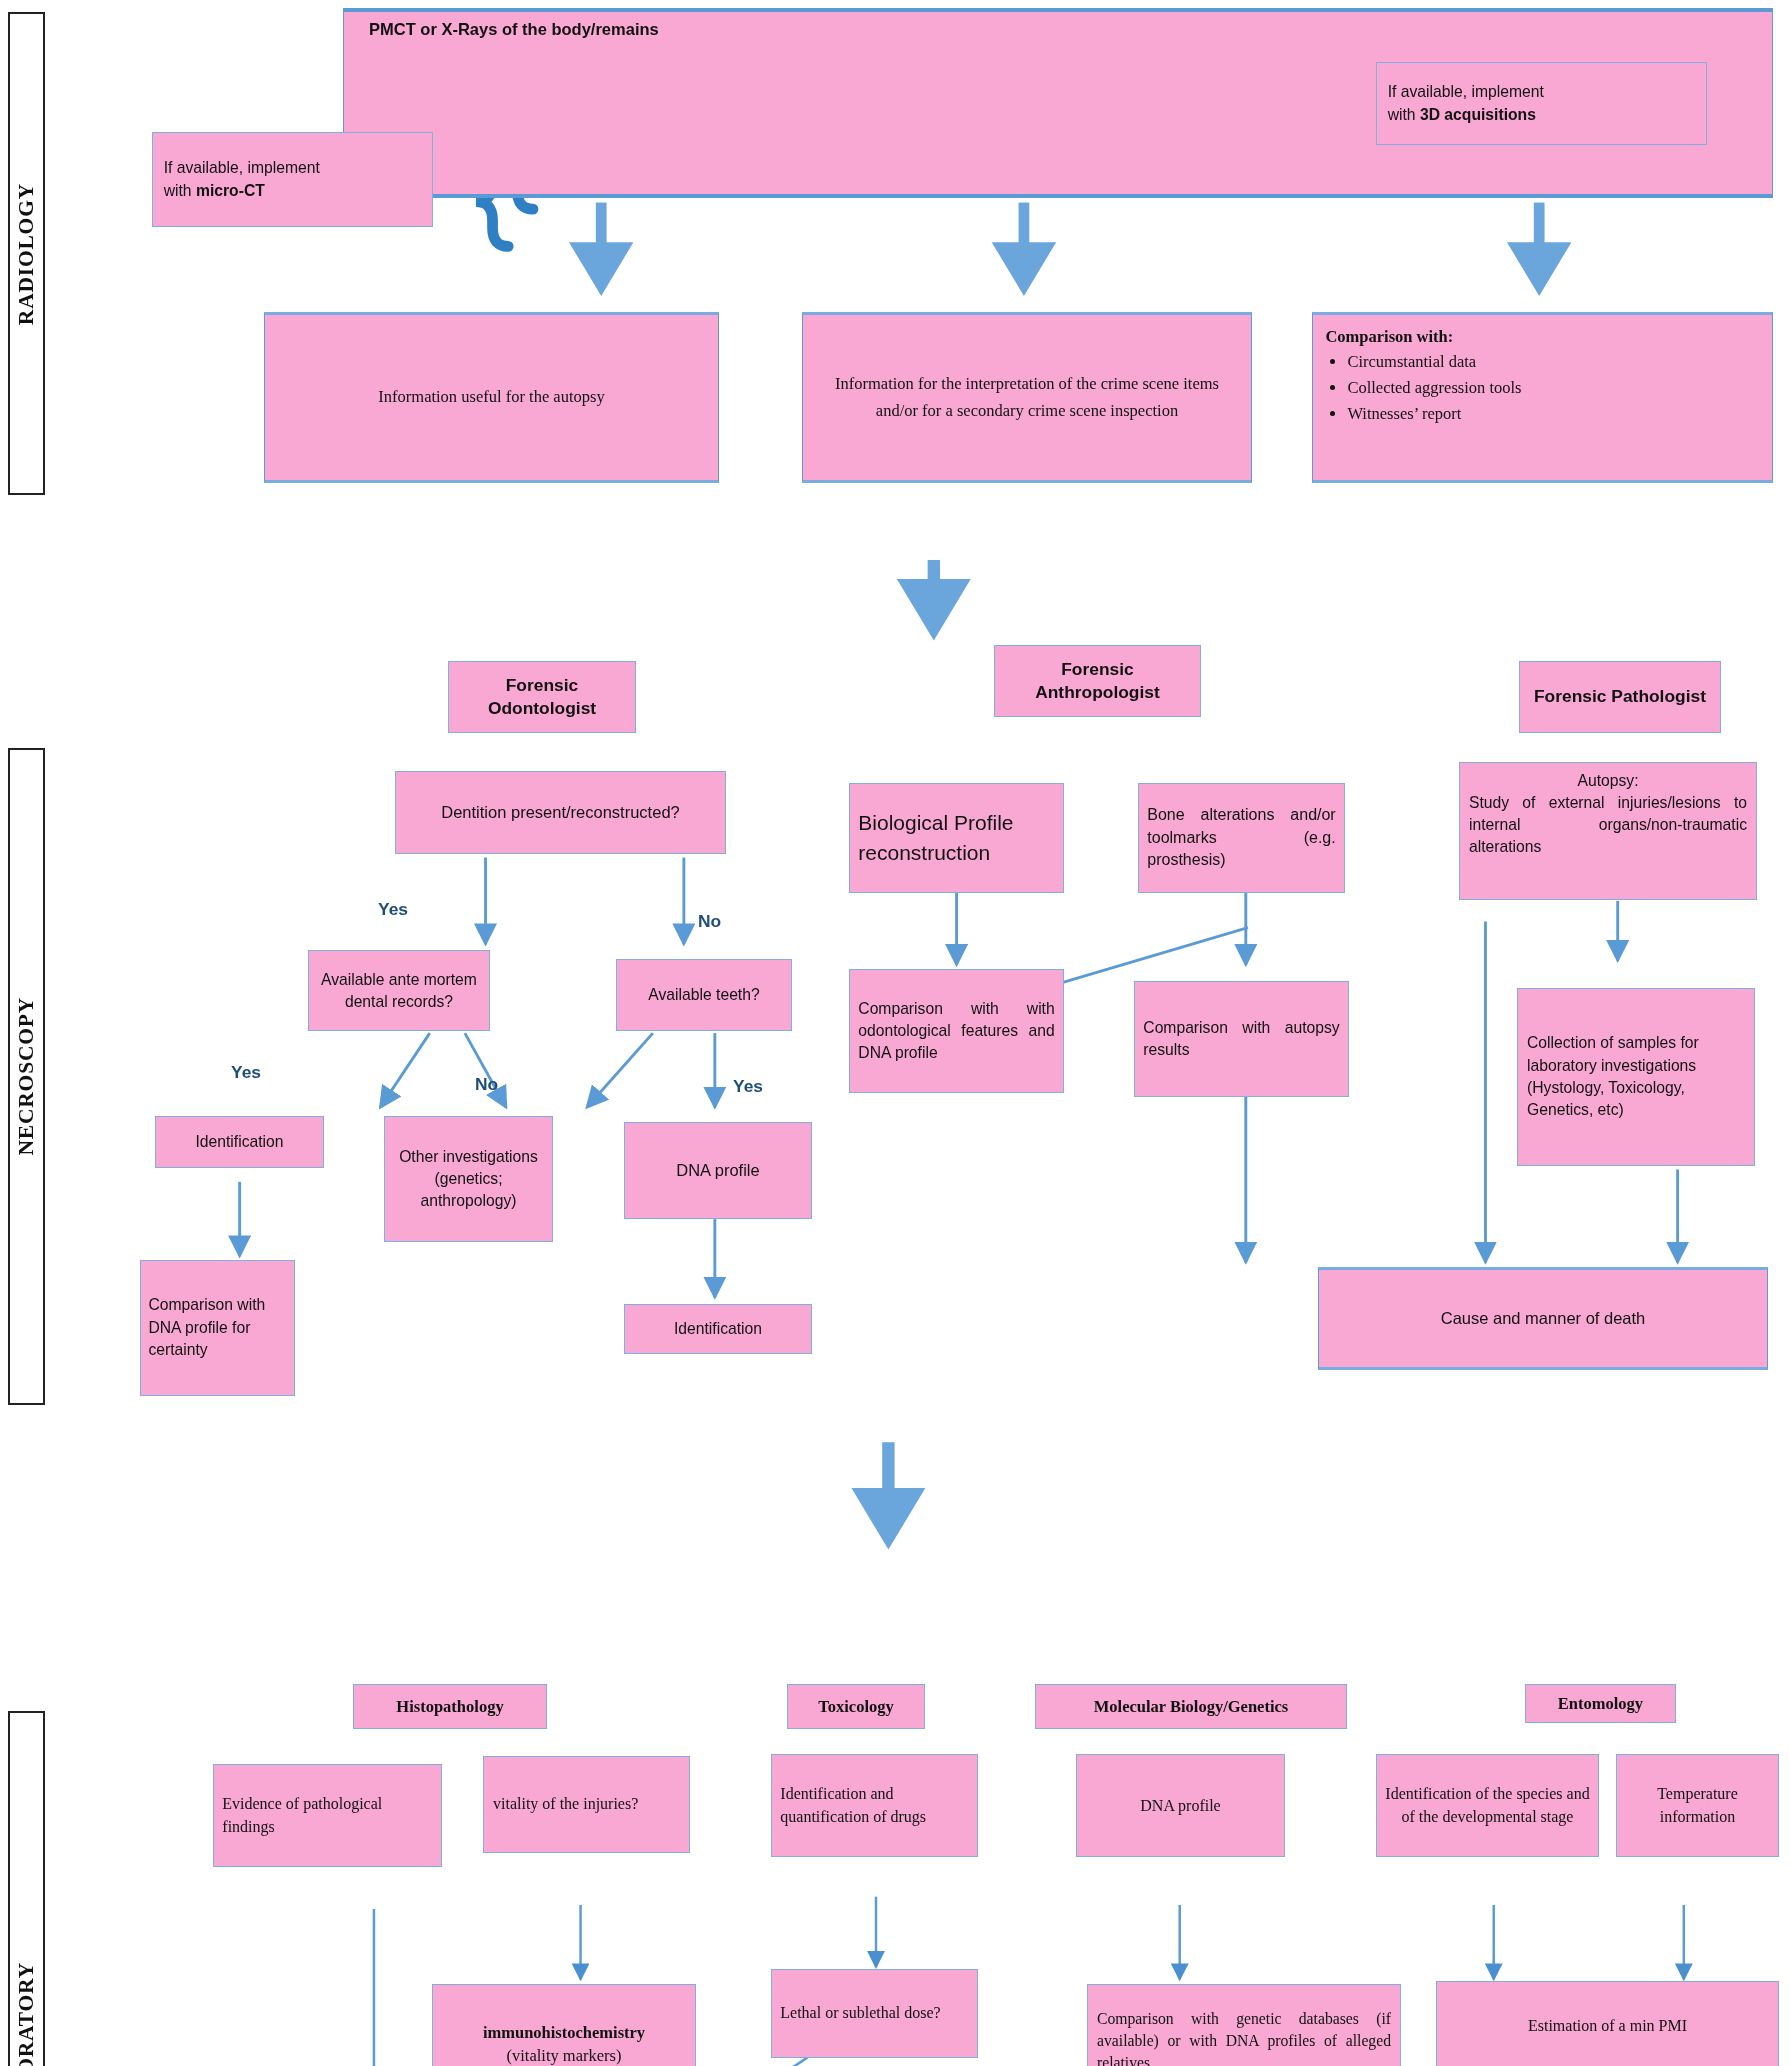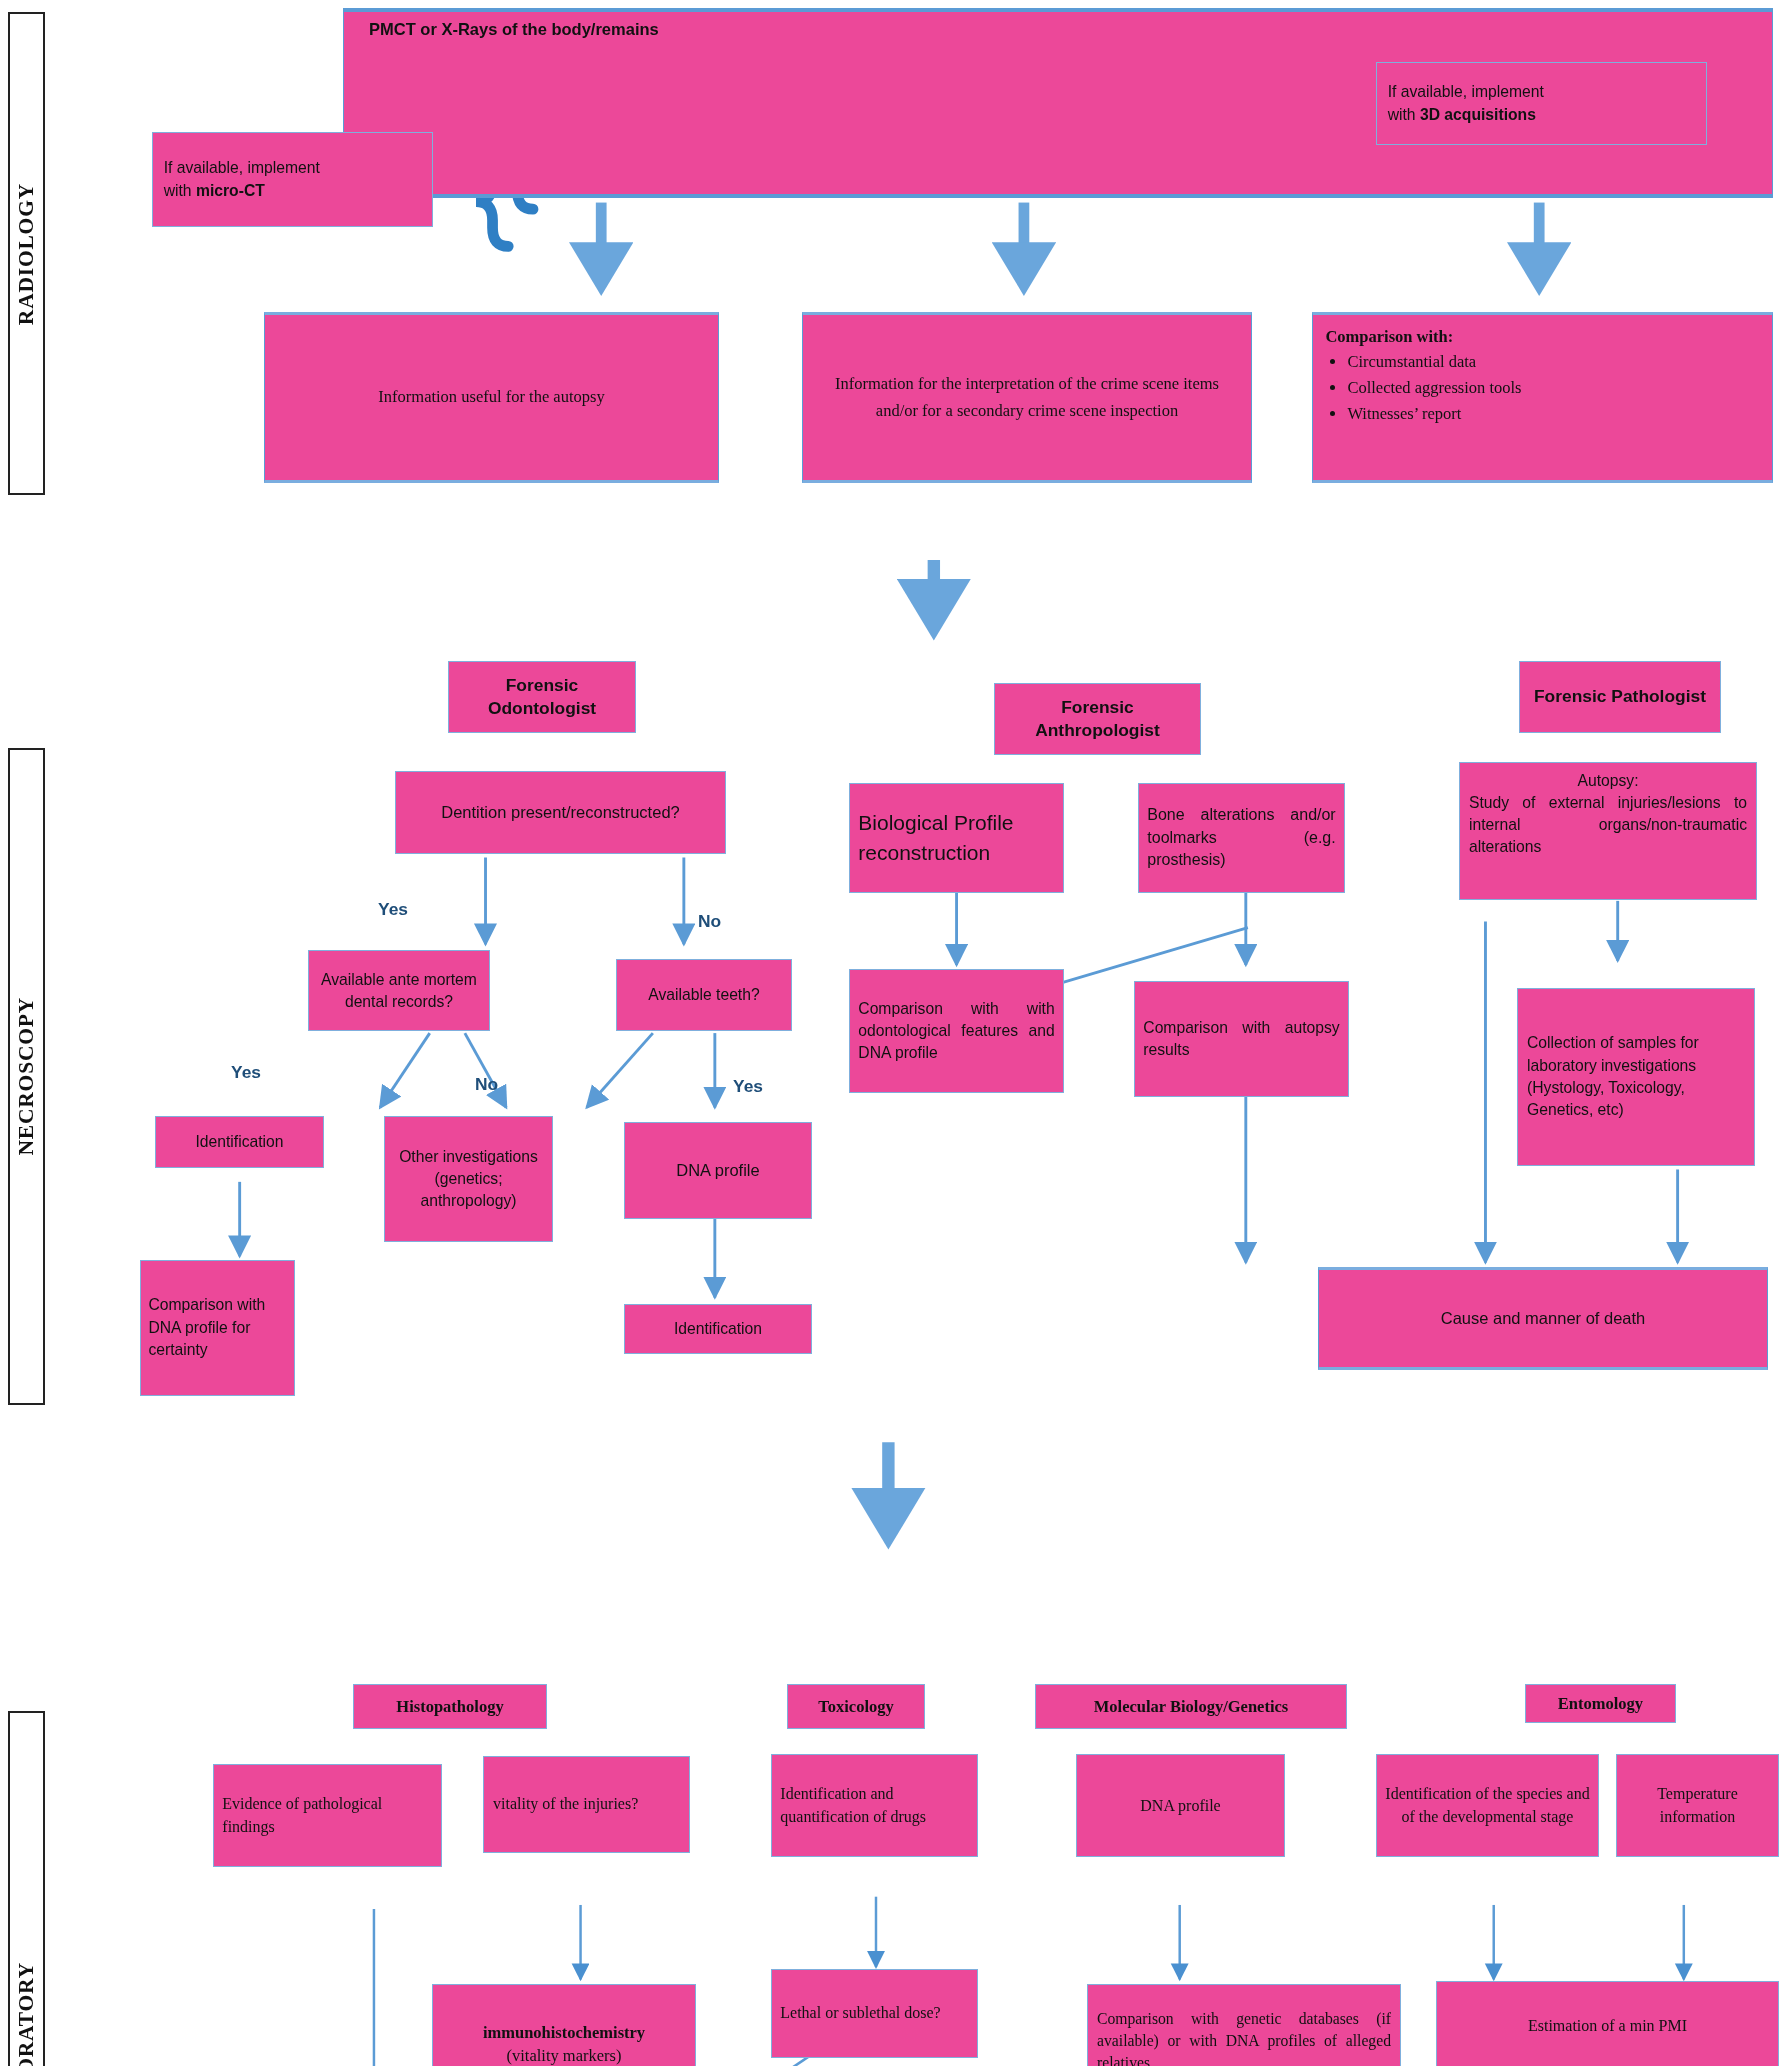--- a/index.html
+++ b/index.html
@@ -8,21 +8,21 @@
 
   
   .rail{position:absolute;border:2.5px solid #222;background:#fff;display:flex;align-items:center;justify-content:center;}
   .rail span{
     writing-mode:vertical-rl; transform:rotate(180deg);
     font-family:"Liberation Serif", serif; font-weight:bold;
     letter-spacing:0.8px; color:#111; white-space:nowrap;
   }
 
   
-  .box{position:absolute;box-sizing:border-box;background:#ec4899;
+  .box{position:absolute;box-sizing:border-box;background:#f9a8d4;
        border:1.2px solid #5b9bd5;display:flex;align-items:center;}
   .box .t{width:100%;}
   .thickbar{border:1.2px solid #5b9bd5;border-top:3.7px solid #7aaddf;border-bottom:3.7px solid #7aaddf;}
   .outerbar{border:1.7px solid #5b9bd5;border-top:4.5px solid #5b9bd5;border-bottom:4.5px solid #5b9bd5;}
   .thinbox{border:0.8px solid #7fafdd;}
 
   .hdr{justify-content:center;text-align:center;font-weight:bold;
        font-family:"Liberation Serif", serif;}
   .hdr-sans{justify-content:center;text-align:center;font-weight:bold;
        font-family:"Liberation Sans", sans-serif;}
@@ -185,21 +185,21 @@
         <li>Collected aggression tools</li>
         <li>Witnesses’ report</li>
       </ul>
     </div>
   </div>
 
   <div class="box thinbox hdr-sans" style="left:448px;top:661px;width:188px;height:72px;">
     <div class="t" style="font-size:17.4px;line-height:1.35;padding:0 6.6px;color:#111;">Forensic Odontologist</div>
   </div>
 
-  <div class="box thinbox hdr-sans" style="left:994px;top:683px;width:207px;height:72px;">
+  <div class="box thinbox hdr-sans" style="left:994px;top:645px;width:207px;height:72px;">
     <div class="t" style="font-size:17.4px;line-height:1.35;padding:0 6.6px;color:#111;">Forensic Anthropologist</div>
   </div>
 
   <div class="box thinbox hdr-sans" style="left:1519px;top:661px;width:202px;height:72px;">
     <div class="t" style="font-size:17.4px;line-height:1.35;padding:0 6.6px;color:#111;">Forensic Pathologist</div>
   </div>
 
   <div class="box thinbox" style="left:395px;top:771px;width:331px;height:83px;">
     <div class="t sans c" style="font-size:16.5px;line-height:1.4;padding:0 9px;color:#111;">Dentition present/reconstructed?</div>
   </div>

